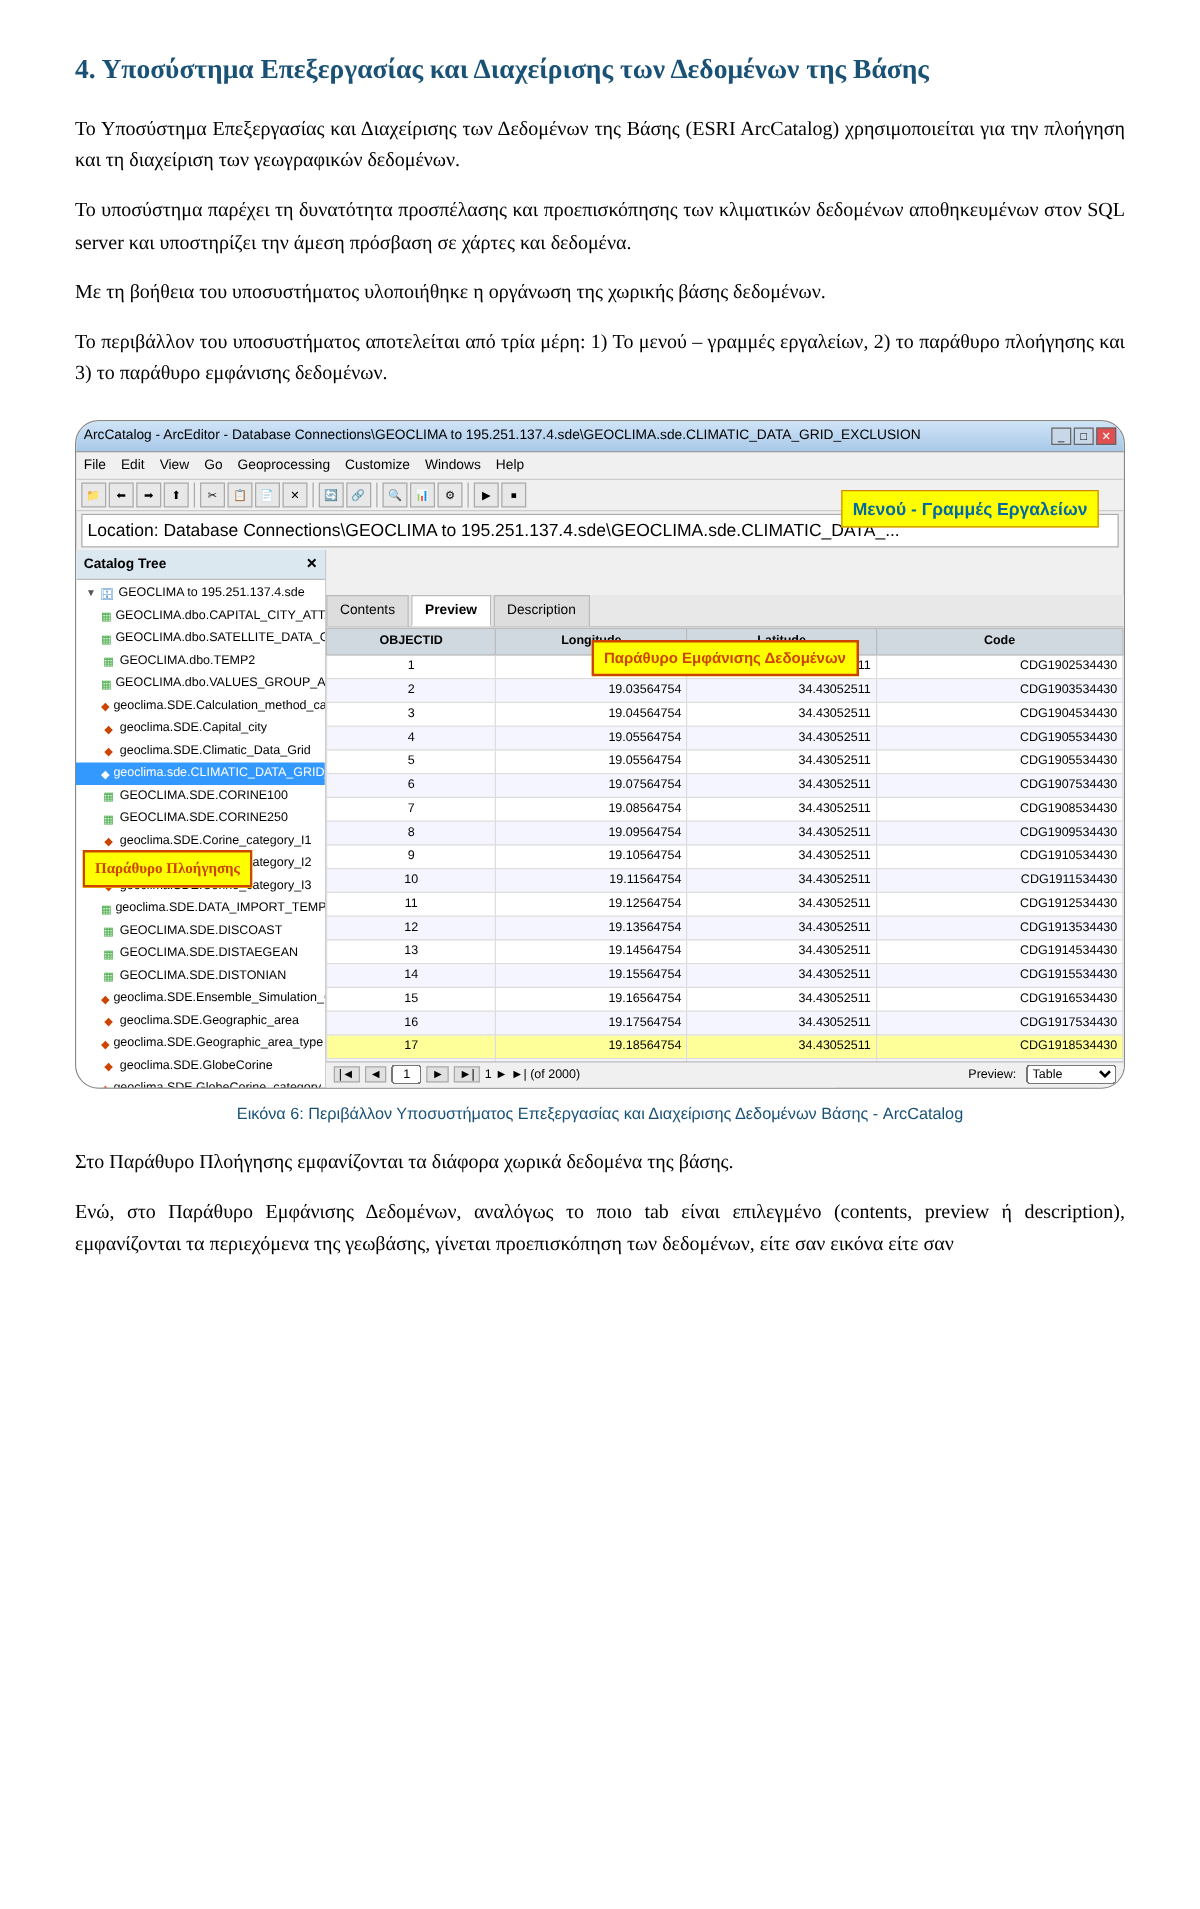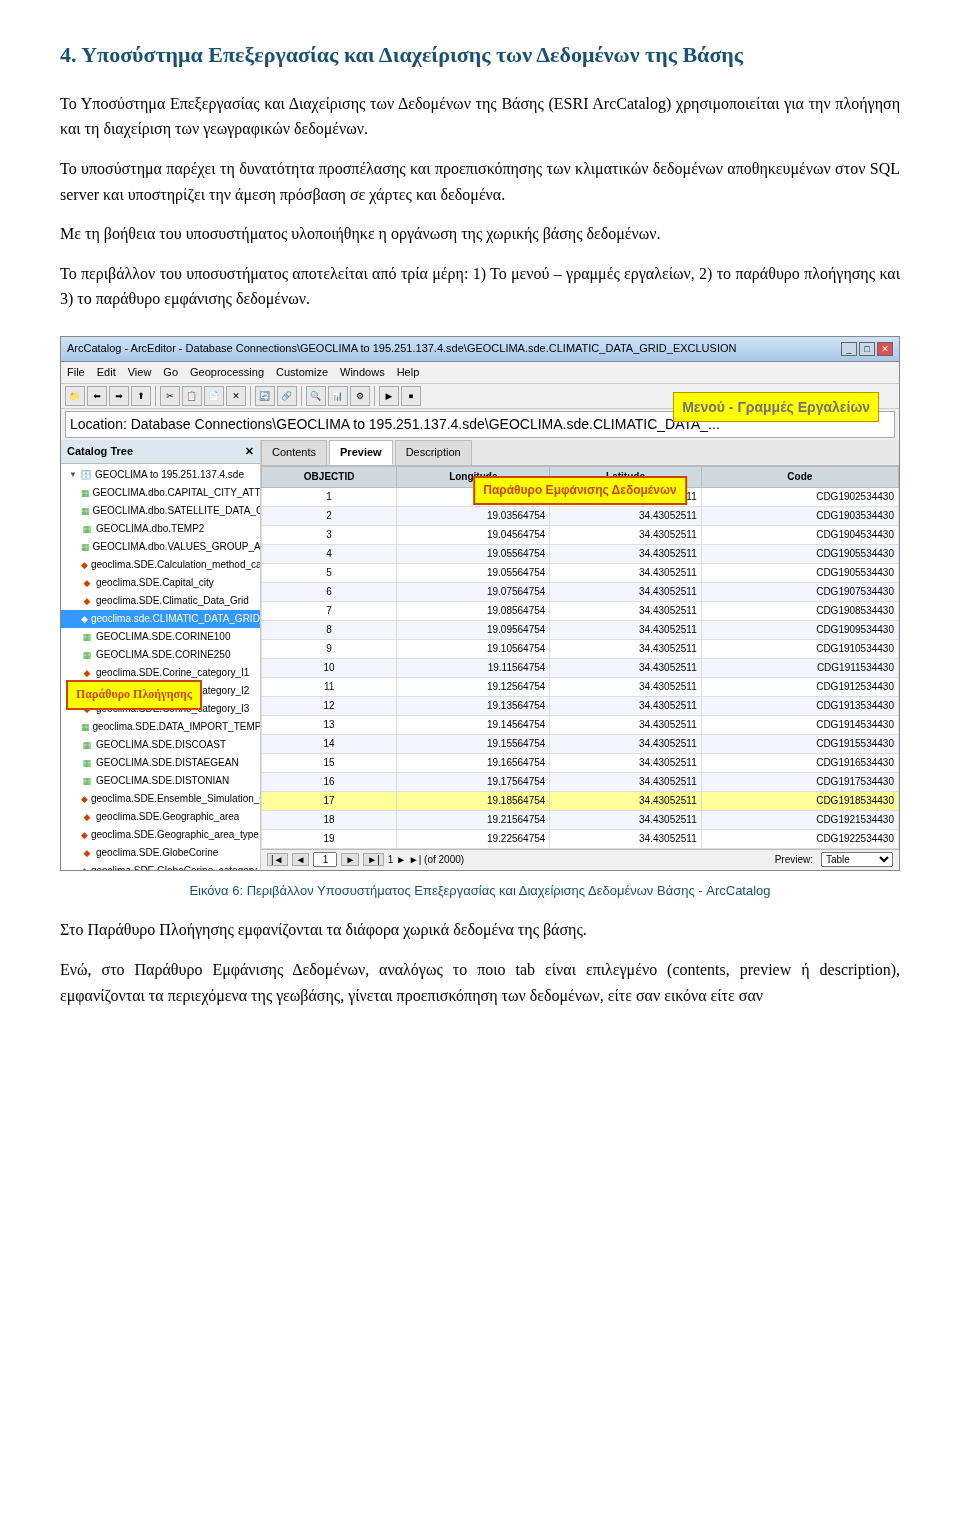--- a/index.html
+++ b/index.html
@@ -231,21 +231,21 @@
       background: #e0e0e0;
       padding: 0 3px;
     }
     .menu-label {
       position: absolute;
       background: #ffff00;
       border: 1px solid #cc8800;
       padding: 3px 8px;
       font-size: 13px;
       font-weight: bold;
-      color: #737373;
+      color: #0369a1;
       font-family: Arial, sans-serif;
       white-space: nowrap;
     }
     .nav-label {
       position: absolute;
       background: #ffff00;
       border: 2px solid #cc4400;
       padding: 3px 8px;
       font-size: 13px;
       font-weight: bold;
@@ -290,21 +290,21 @@
 </p>
 
 <p class="body-text">
   <span>Με τη βοήθεια του υποσυστήματος υλοποιήθηκε η οργάνωση της χωρικής βάσης δεδομένων.</span>
 </p>
 
 <p class="body-text">
   <span>Το περιβάλλον του υποσυστήματος αποτελείται από τρία μέρη: 1) Το μενού – γραμμές εργαλείων, 2) το παράθυρο πλοήγησης και 3) το παράθυρο εμφάνισης δεδομένων.</span>
 </p>
 
-<div class="screenshot-container" style="position:relative;">
+<div class="screenshot-container" style="position:relative;border-radius:19px;">
 
   <div class="arc-titlebar">
     <span class="arc-titlebar-title">ArcCatalog - ArcEditor - Database Connections\GEOCLIMA to 195.251.137.4.sde\GEOCLIMA.sde.CLIMATIC_DATA_GRID_EXCLUSION</span>
     <div class="arc-titlebar-buttons">
       <div class="arc-titlebar-btn">_</div>
       <div class="arc-titlebar-btn">□</div>
       <div class="arc-titlebar-btn close">✕</div>
     </div>
   </div>
 
@@ -446,21 +446,21 @@
           <span style="font-size:10px;">geoclima.SDE.GlobeCorine</span>
         </div>
         <div class="arc-tree-item" style="padding-left:20px;">
           <span class="tree-icon icon-feature">◆</span>
           <span style="font-size:10px;">geoclima.SDE.GlobeCorine_category</span>
         </div>
 
       </div>
     </div>
 
-    <div class="arc-right-panel" style="position:relative;">
+    <div class="arc-right-panel" style="position:relative;margin-top:36px;">
       <div class="arc-tabs">
         <div class="arc-tab">Contents</div>
         <div class="arc-tab active">Preview</div>
         <div class="arc-tab">Description</div>
       </div>
 
       <div class="data-label" style="position:absolute; top:36px; left:50%; transform:translateX(-50%); z-index:10; font-size:12px; white-space:nowrap;">Παράθυρο Εμφάνισης Δεδομένων</div>
       <div class="arc-table-wrap">
         <table class="arc-table">
           <thead>

